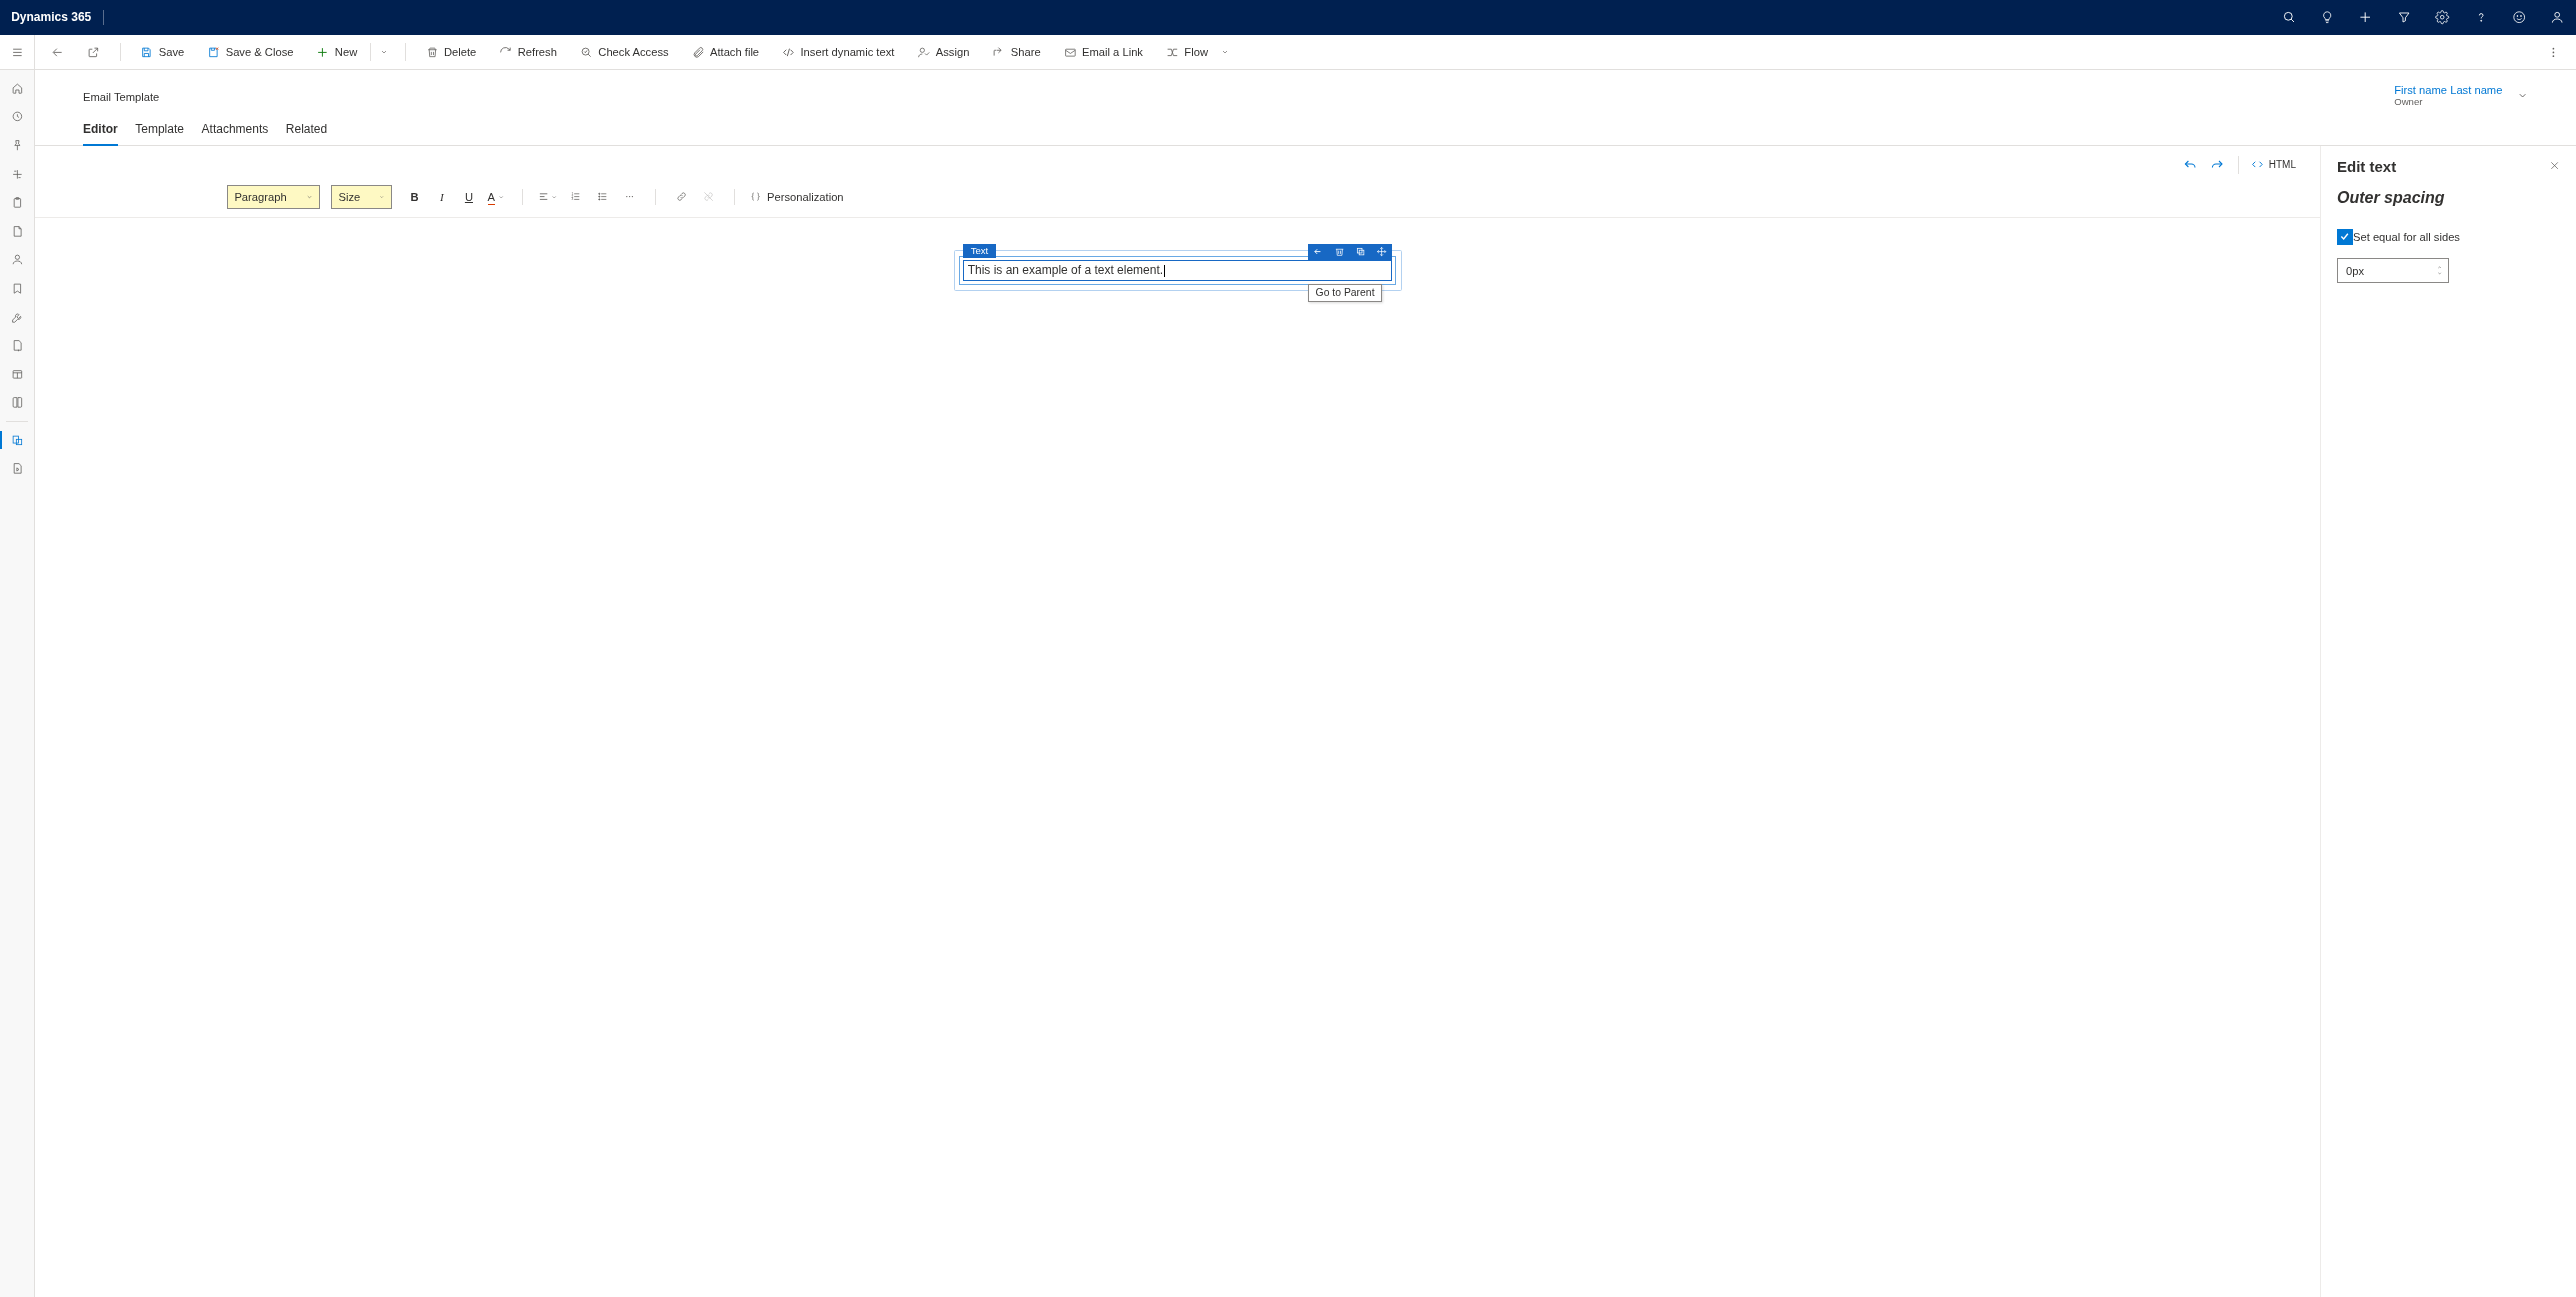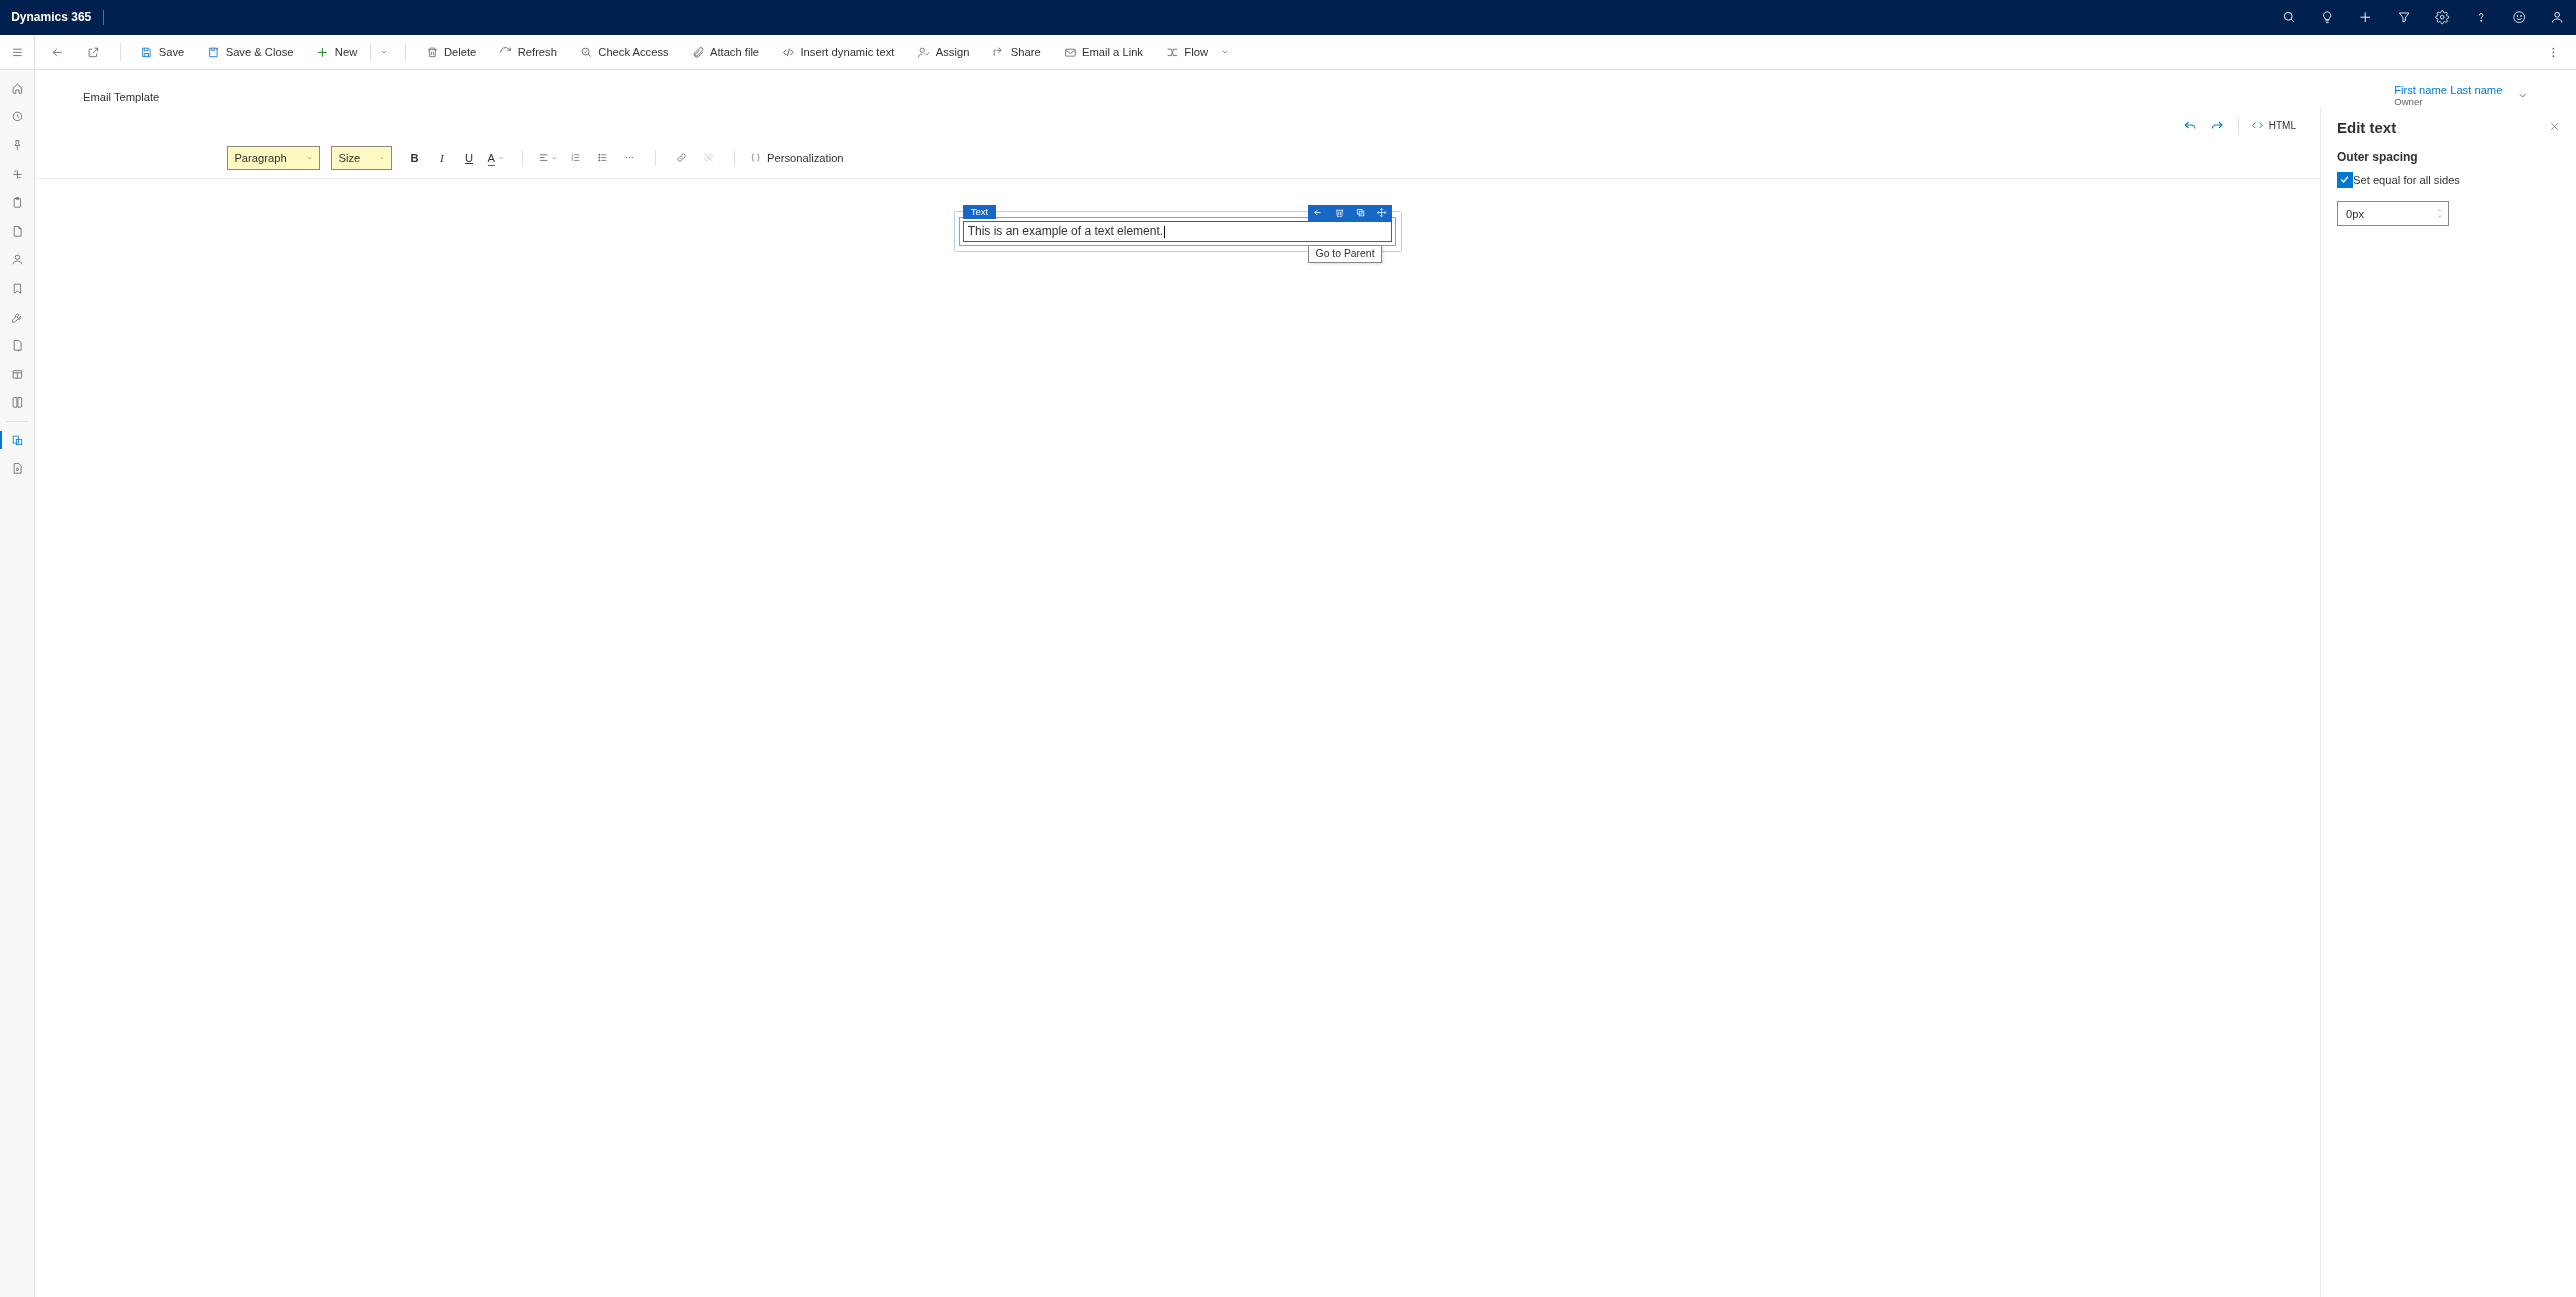--- a/index.html
+++ b/index.html
@@ -72,21 +72,21 @@
   .sel-cbtn { width: 21px; height: 16px; display: flex; align-items: center; justify-content: center; cursor: pointer; color: #fff; }
   .text-box { border: 1.6px solid #1768c4; padding: 2.4px 3.2px; font-size: 12px; min-height: 19px; position: relative; }
   .text-cursor::after { content: ""; display: inline-block; width: 0.8px; height: 12.8px; background: #000; margin-left: 0.8px; vertical-align: middle; }
   .tooltip { position: absolute; right: 9.6px; top: 24px; background: #fff; border: 0.8px solid #8a8886; padding: 2.4px 6.4px; font-size: 10.4px; box-shadow: 0.8px 0.8px 2.4px rgba(0,0,0,0.15); z-index: 3; }
 
   
   .right-panel { width: 256px; border-left: 0.8px solid #edebe9; padding: 0 16px 16px 16px; }
   .rp-header { display: flex; justify-content: space-between; align-items: center; padding: 11.2px 0 14.4px 0; }
   .rp-title { font-size: 15px; font-weight: 600; }
   .rp-close { cursor: pointer; color: #605e5c; }
-  .rp-section-title { font-size: 12px; font-weight: 600; margin-bottom: 8px; }
+  .rp-section-title { font-size: 16px; font-weight: 600; margin-bottom: 22px; font-style: italic; }
   .rp-check-row { display: flex; align-items: center; margin-bottom: 12.8px; }
   .checkbox { width: 16px; height: 16px; background: #0078d4; display: flex; align-items: center; justify-content: center; cursor: pointer; }
   .chk-label { font-size: 11.2px; }
   .spacing-input { border: 0.8px solid #8a8886; height: 25.6px; width: 112px; display: flex; align-items: center; justify-content: space-between; padding: 0 4.8px 0 8px; font-size: 11.2px; cursor: text; }
   .spinner-arrows { display: flex; flex-direction: column; gap: 0.8px; cursor: pointer; }
 
   svg { display: block; }
 </style>
 </head>
 <body>
@@ -428,20 +428,26 @@
         <div>
           <div class="owner-name">First name Last name</div>
           <div class="owner-lbl">Owner</div>
         </div>
         <svg width="11.2" height="11.2" viewBox="0 0 24 24" stroke="#605e5c" stroke-width="2" fill="none">
             <path d="M6 9l6 6 6-6"></path>
           </svg>
       </div>
     </div>
 
+    <div class="tabs">
+      <div class="tab active">Editor</div>
+      <div class="tab">Template</div>
+      <div class="tab">Attachments</div>
+      <div class="tab">Related</div>
+    </div>
 
     <div class="editor-area">
       <div class="editor-main">
 
         <div class="toolbar-row">
           <span style="cursor:pointer">
             <svg width="14.4" height="14.4" viewBox="0 0 24 24" fill="none" stroke="#0078d4" stroke-width="1.8">
                 <path d="M9 5L4 10l5 5"></path>
                 <path d="M4 10h10a6 6 0 016 6"></path>
               </svg>

